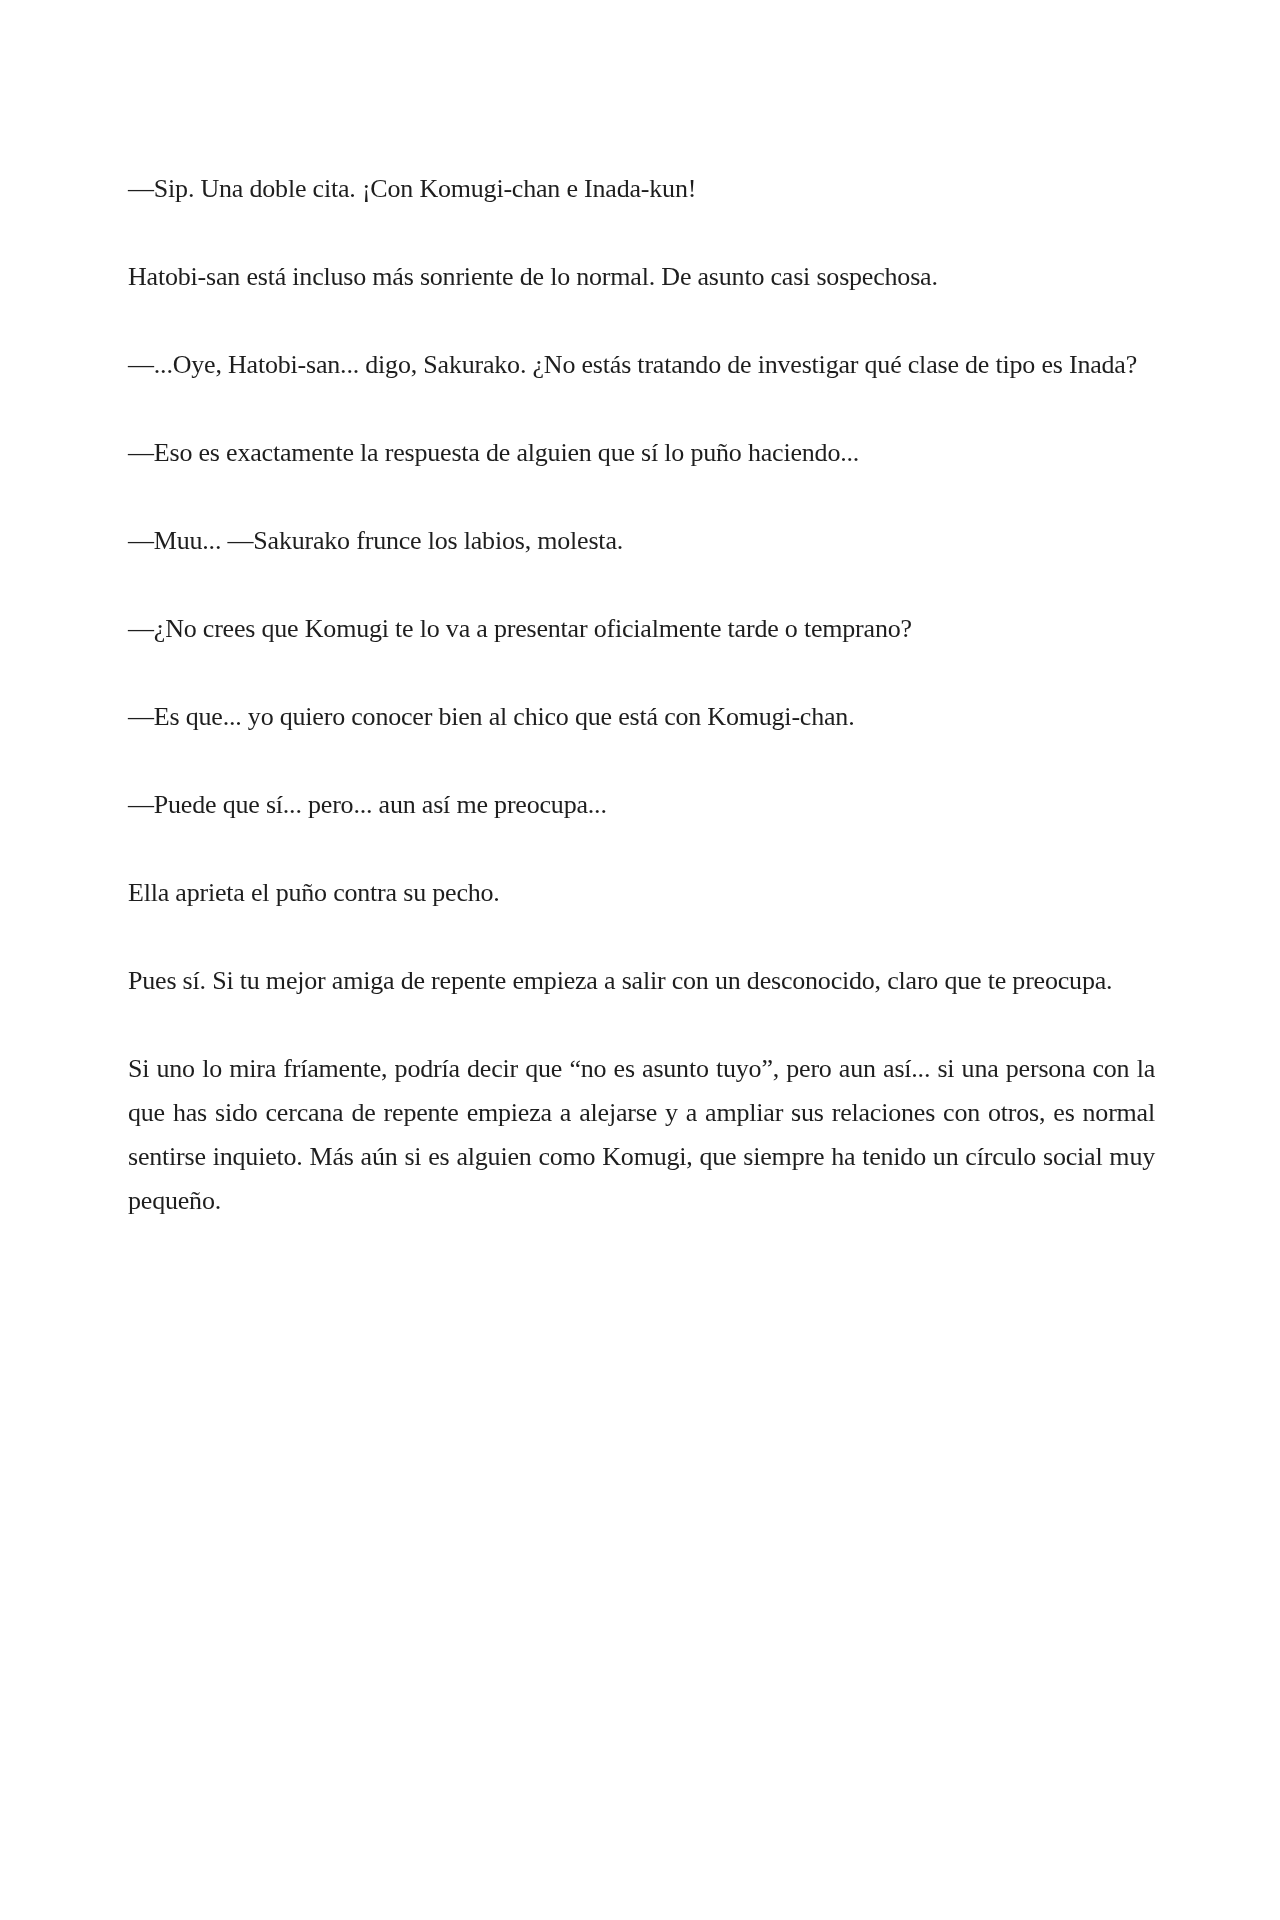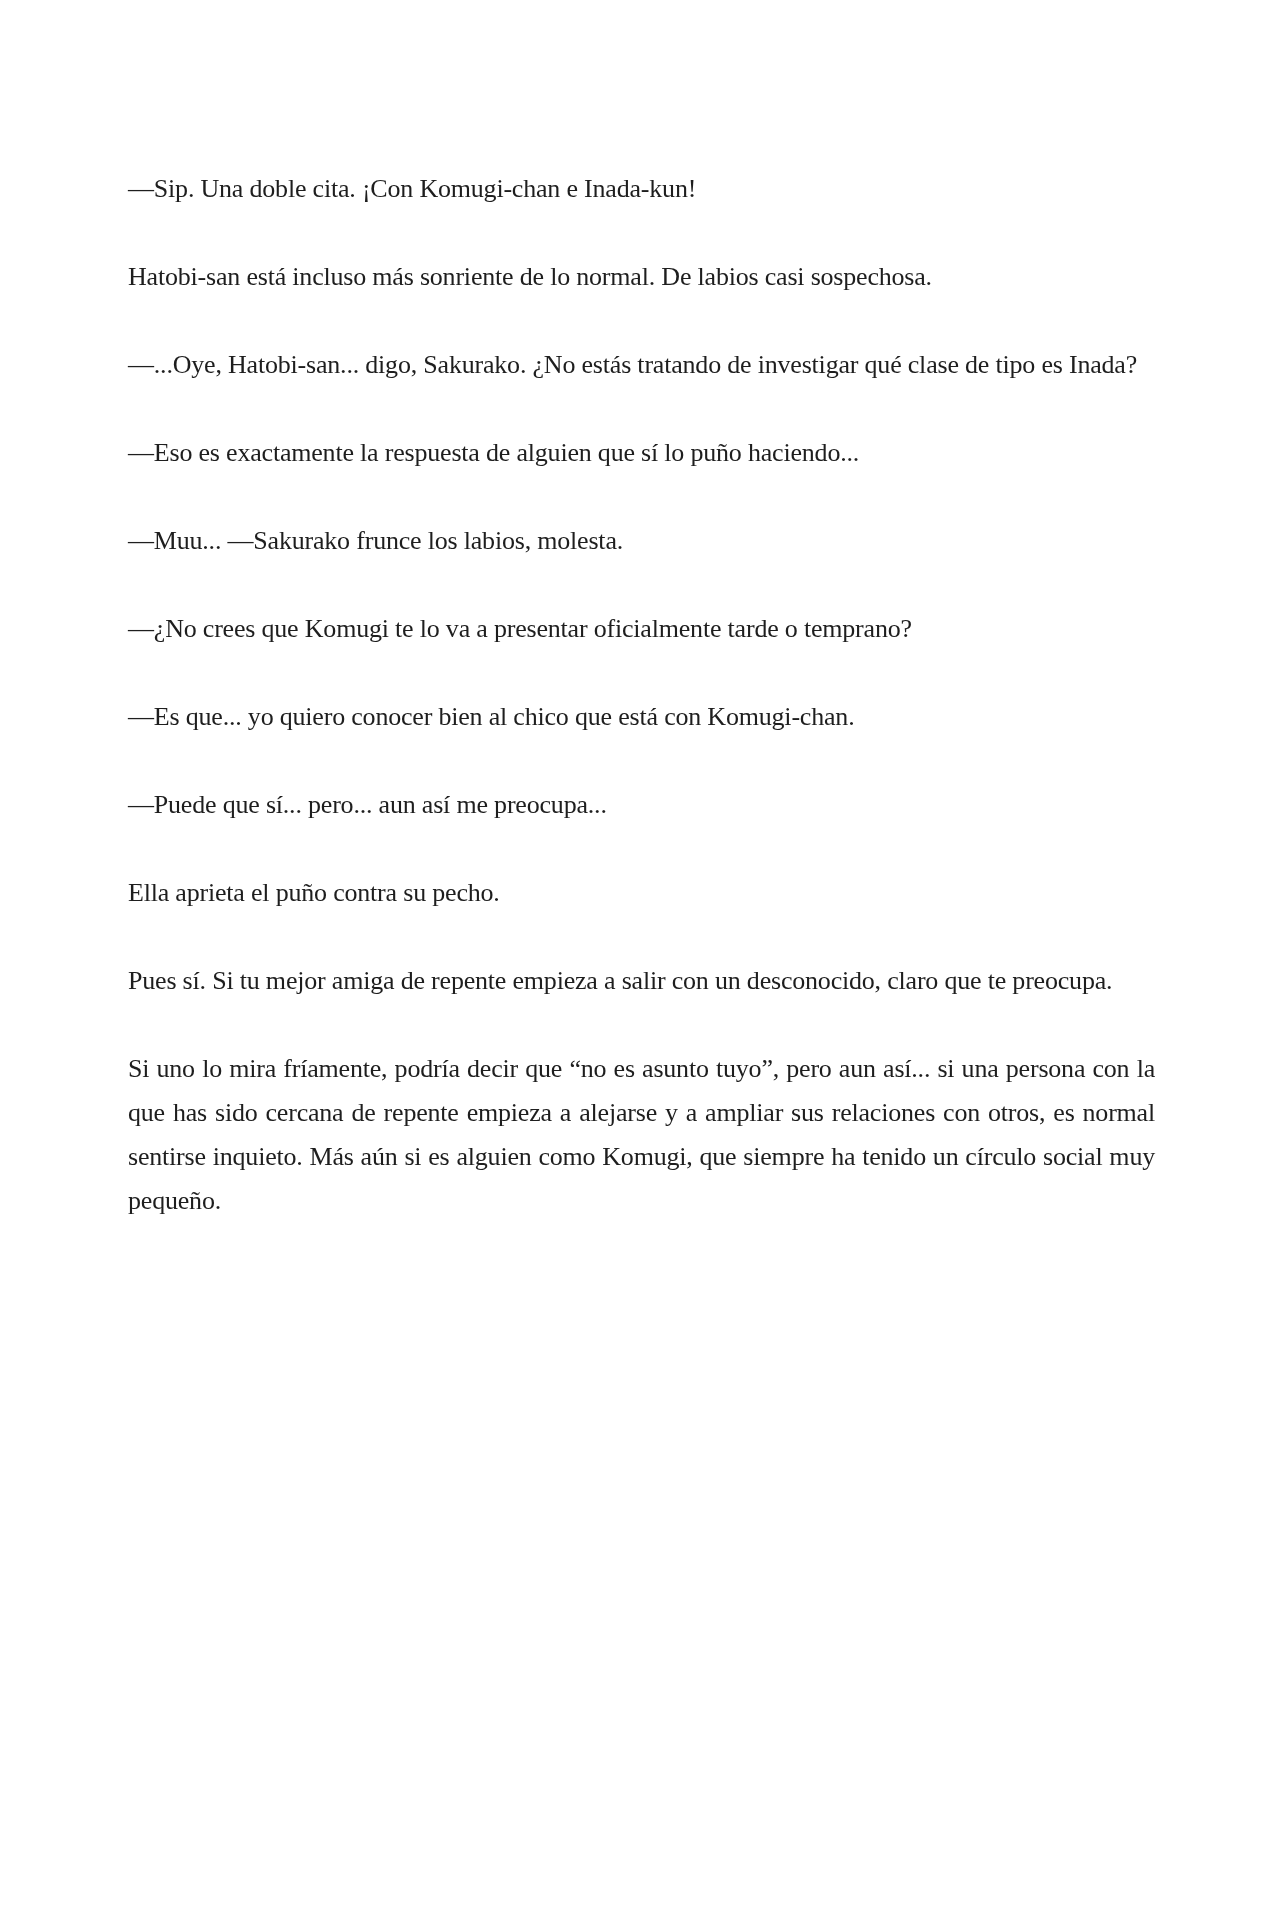--- a/index.html
+++ b/index.html
@@ -20,21 +20,21 @@
     text-align: justify;
     letter-spacing: -0.2px;
     word-spacing: 0px;
   }
 </style>
 </head>
 <body>
 
 <div class="page">
   <p class="para">—Sip. Una doble cita. ¡Con Komugi-chan e Inada-kun!</p>
-  <p class="para">Hatobi-san está incluso más sonriente de lo normal. De labios casi sospechosa.</p>
+  <p class="para">Hatobi-san está incluso más sonriente de lo normal. De asunto casi sospechosa.</p>
   <p class="para">—...Oye, Hatobi-san... digo, Sakurako. ¿No estás tratando de investigar qué clase de tipo es Inada?</p>
   <p class="para">—Eso es exactamente la respuesta de alguien que sí lo puño haciendo...</p>
   <p class="para">—Muu... —Sakurako frunce los labios, molesta.</p>
   <p class="para">—¿No crees que Komugi te lo va a presentar oficialmente tarde o temprano?</p>
   <p class="para">—Es que... yo quiero conocer bien al chico que está con Komugi-chan.</p>
   <p class="para">—Puede que sí... pero... aun así me preocupa...</p>
   <p class="para">Ella aprieta el puño contra su pecho.</p>
   <p class="para">Pues sí. Si tu mejor amiga de repente empieza a salir con un desconocido, claro que te preocupa.</p>
   <p class="para">Si uno lo mira fríamente, podría decir que “no es asunto tuyo”, pero aun así... si una persona con la que has sido cercana de repente empieza a alejarse y a ampliar sus relaciones con otros, es normal sentirse inquieto. Más aún si es alguien como Komugi, que siempre ha tenido un círculo social muy pequeño.</p>
 </div>

